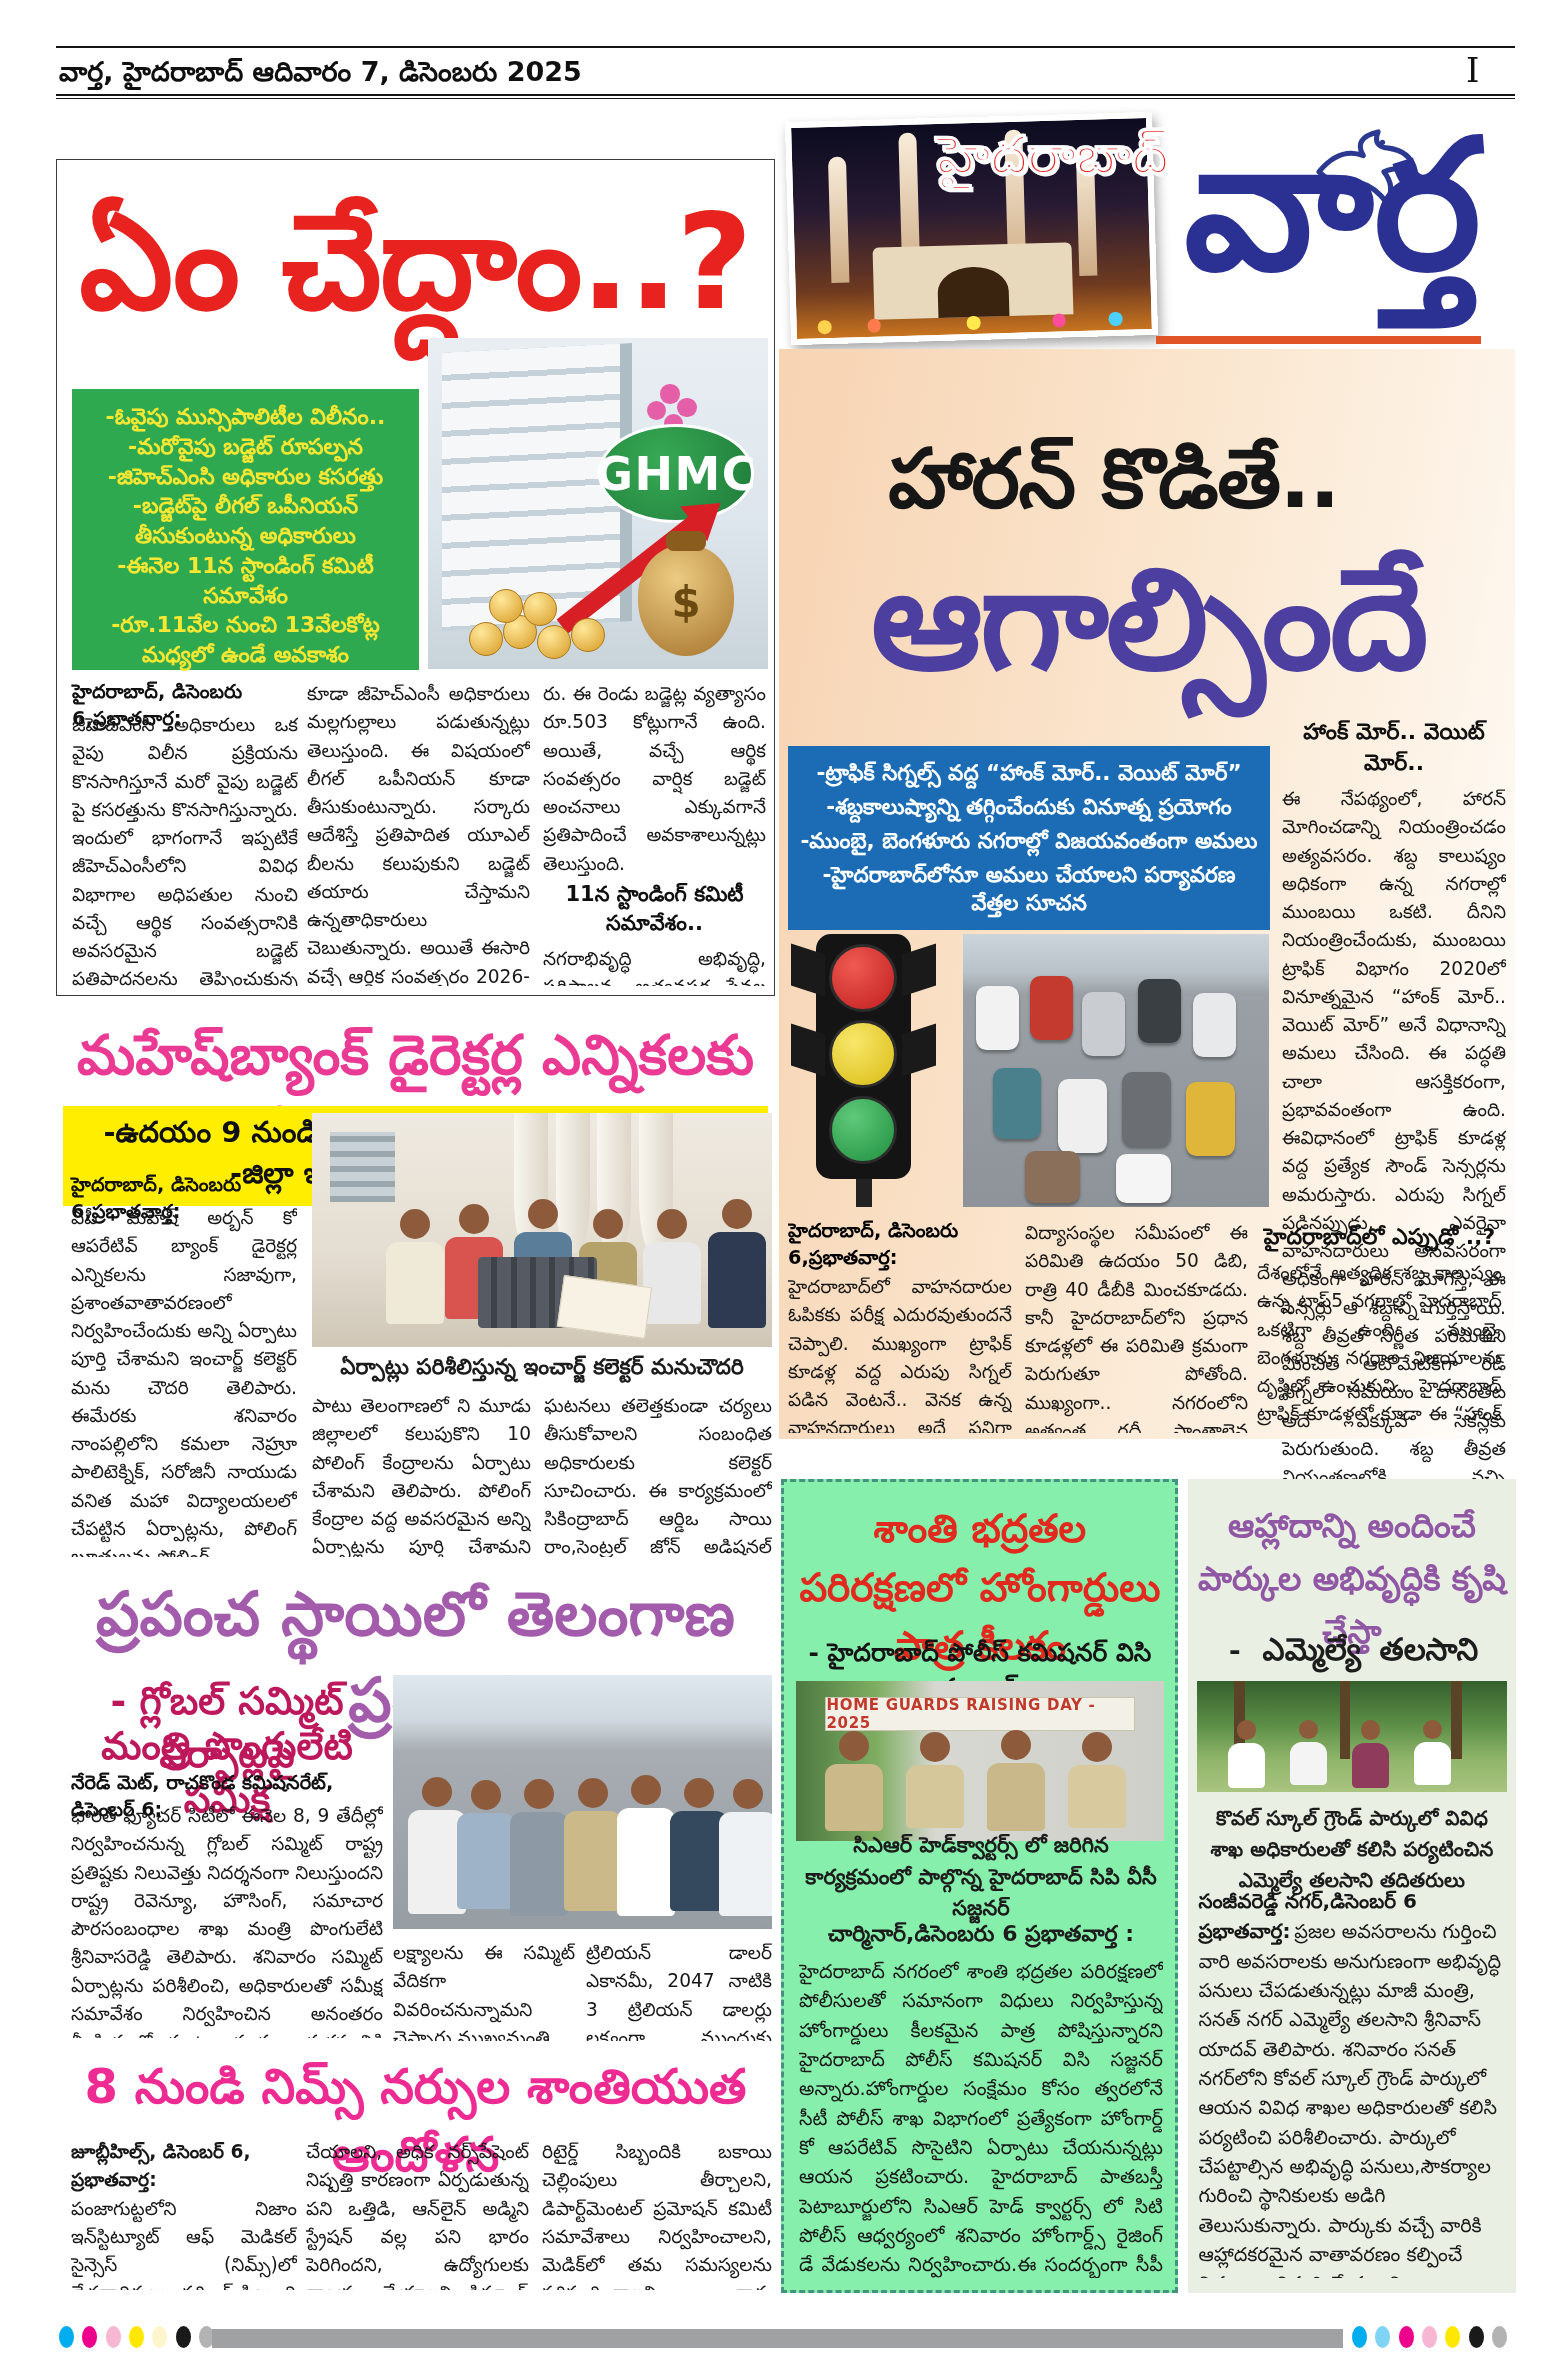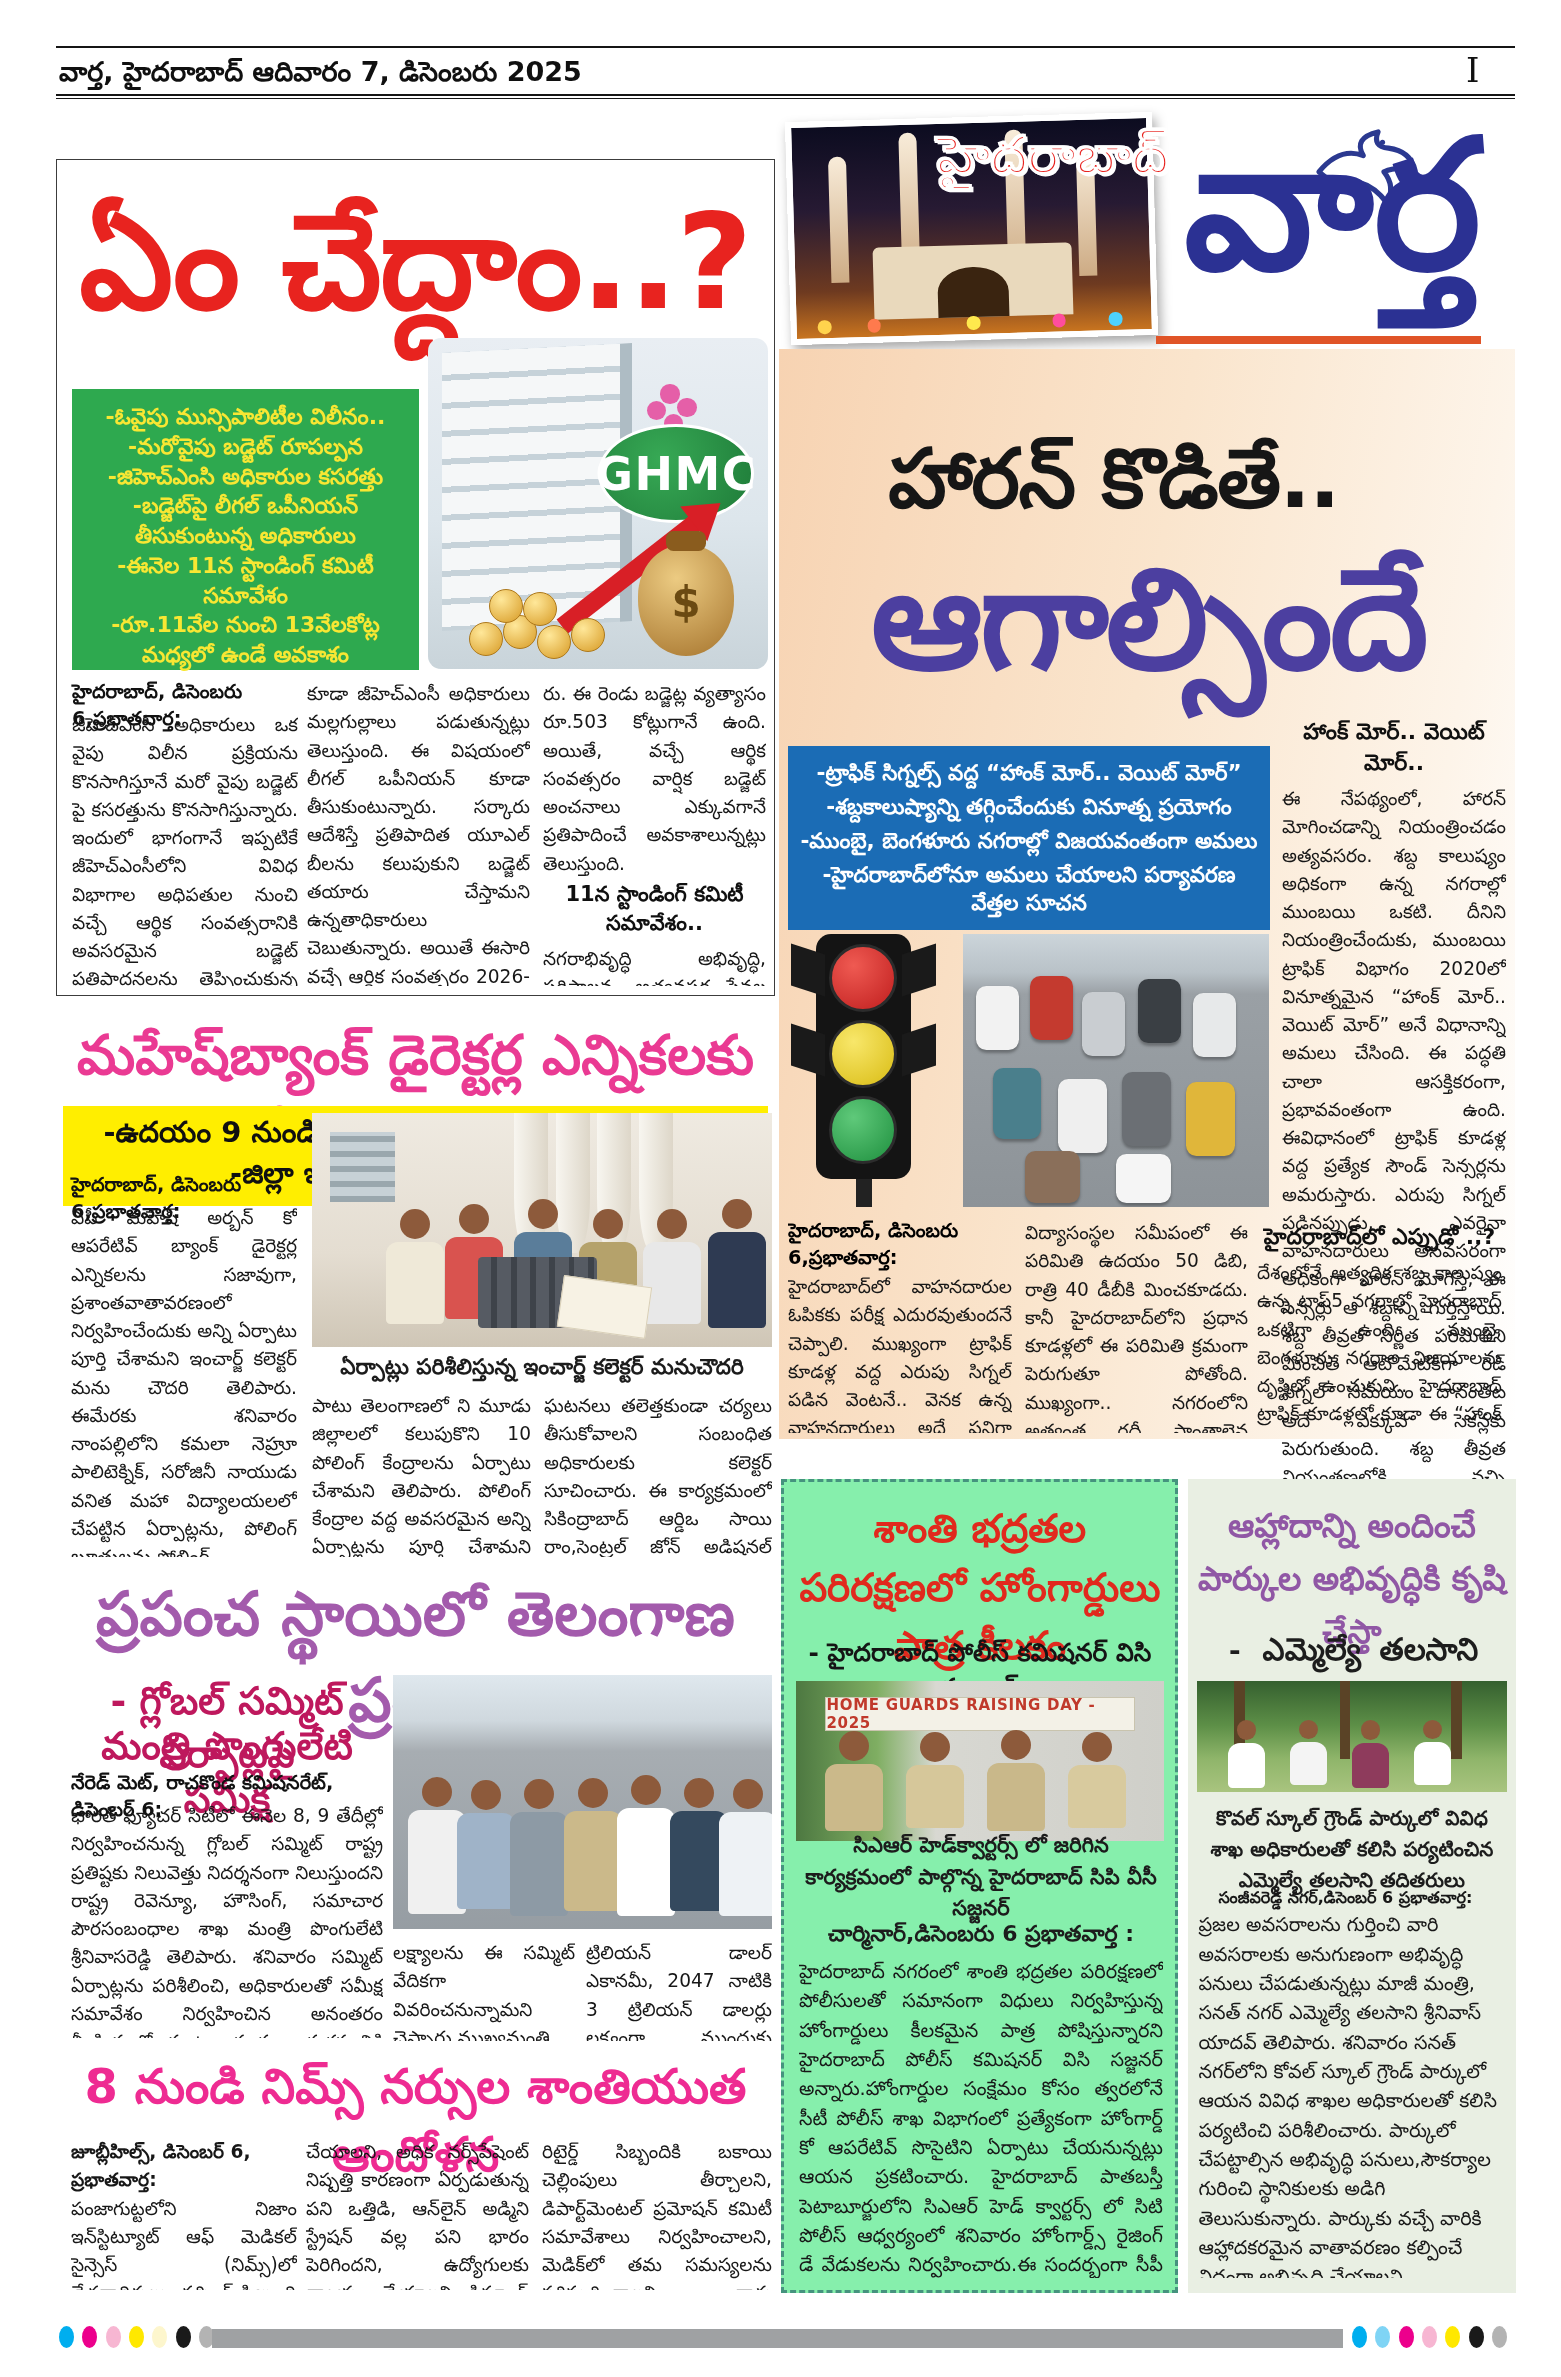--- a/index.html
+++ b/index.html
@@ -19,21 +19,21 @@
   #page-num { font-size:34px; font-family:"DejaVu Serif","Liberation Serif",serif; color:#101010; }
 
   
   #lead-frame { border:1.5px solid #3c3c3c;margin-top:42px; }
   #lead-headline { text-align:center; font-size:132px; line-height:1.45; font-weight:800; color:#e8231f; letter-spacing:-2.2px; }
   #lead-points { background:#2ea94f; display:flex; flex-direction:column; justify-content:space-around; text-align:center; padding:13.4px 9px; }
   #lead-points div { font-size:22px; font-weight:bold; color:#f8e733; line-height:1.35; }
 
   
   .photo { overflow:hidden; }
-  #ghmc-photo { background:linear-gradient(180deg,#e9eef3 0%,#dde6ec 55%,#c9d4da 100%);border-radius:13px; }
+  #ghmc-photo { background:linear-gradient(180deg,#e9eef3 0%,#dde6ec 55%,#c9d4da 100%); }
   #ghmc-building { position:absolute; left:4%; top:3%; width:56%; height:84%;
       background:repeating-linear-gradient(180deg,#f5f7f8 0 22px,#c6d2d9 22px 28px);
       border-right:12px solid #aebcc4; transform:skewY(-3deg); }
   #ghmc-logo { position:absolute; right:4%; top:26%; width:46%; height:30%; background:radial-gradient(circle at 40% 35%,#37a955,#1e7a38);
       border-radius:50%; border:3.7px solid #fff; display:flex; align-items:center; justify-content:center;
       color:#fff; font-weight:800; font-size:46px; letter-spacing:1.5px; }
   .petal { position:absolute; width:19.3px; height:19.3px; border-radius:50%; background:#e55fa8; }
   .coin { position:absolute; width:34px; height:34px; border-radius:50%;
       background:radial-gradient(circle at 35% 30%,#ffe89a,#d79a24); border:1.5px solid #ad781a; }
   #money-bag { position:absolute; right:10%; bottom:4%; width:96px; height:111px;
@@ -371,21 +371,21 @@
           <div class="head" style="width:19.3px;height:19.3px;"></div>
           <div class="torso" style="background:#8e3b5c;width:37px;height:45px;"></div>
         </div>
       <div class="fig" style="left:70%;bottom:6%;">
           <div class="head" style="width:19.3px;height:19.3px;"></div>
           <div class="torso" style="background:#ffffff;width:37px;height:43px;"></div>
         </div>
     </div>
     <div class="abs caption" style="left:10.4px;top:324px;width:307px;font-size:20px;line-height:1.55;">కొవల్ స్కూల్ గ్రౌండ్ పార్కులో వివిధ శాఖ అధికారులతో కలిసి పర్యటించిన ఎమ్మెల్యే తలసాని తదితరులు</div>
     <div class="abs" style="left:10.4px;top:407px;width:307px;height:392px;overflow:hidden;">
-      <span class="byline-inline bodytext" style="font-size:16px;margin-left:20px;">సంజీవరెడ్డి నగర్,డిసెంబర్ 6 ప్రభాతవార్త:</span>
+      <span class="byline-inline bodytext" style="font-size:20px;">సంజీవరెడ్డి నగర్,డిసెంబర్ 6 ప్రభాతవార్త:</span>
       <span class="bodytext" style="font-size:19.3px;">ప్రజల అవసరాలను గుర్తించి వారి అవసరాలకు అనుగుణంగా అభివృద్ధి పనులు చేపడుతున్నట్లు మాజీ మంత్రి, సనత్ నగర్ ఎమ్మెల్యే తలసాని శ్రీనివాస్ యాదవ్ తెలిపారు. శనివారం సనత్ నగర్‌లోని కోవల్ స్కూల్ గ్రౌండ్ పార్కులో ఆయన వివిధ శాఖల అధికారులతో కలిసి పర్యటించి పరిశీలించారు. పార్కులో చేపట్టాల్సిన అభివృద్ధి పనులు,సౌకర్యాల గురించి స్థానికులకు అడిగి తెలుసుకున్నారు. పార్కుకు వచ్చే వారికి ఆహ్లాదకరమైన వాతావరణం కల్పించే విధంగా అభివృద్ధి చేయాలని అధికారులను ఆదేశించారు.</span>
     </div>
   </div>
 
   <div class="abs" style="left:59px;top:2326px;">
     <span class="dot" style="background: rgb(0, 174, 239);"></span>
     <span class="dot" style="background: rgb(236, 0, 140);"></span>
     <span class="dot" style="background: rgb(247, 182, 210);"></span>
     <span class="dot" style="background: rgb(255, 232, 0);"></span>
     <span class="dot" style="background: rgb(253, 246, 205);"></span>

